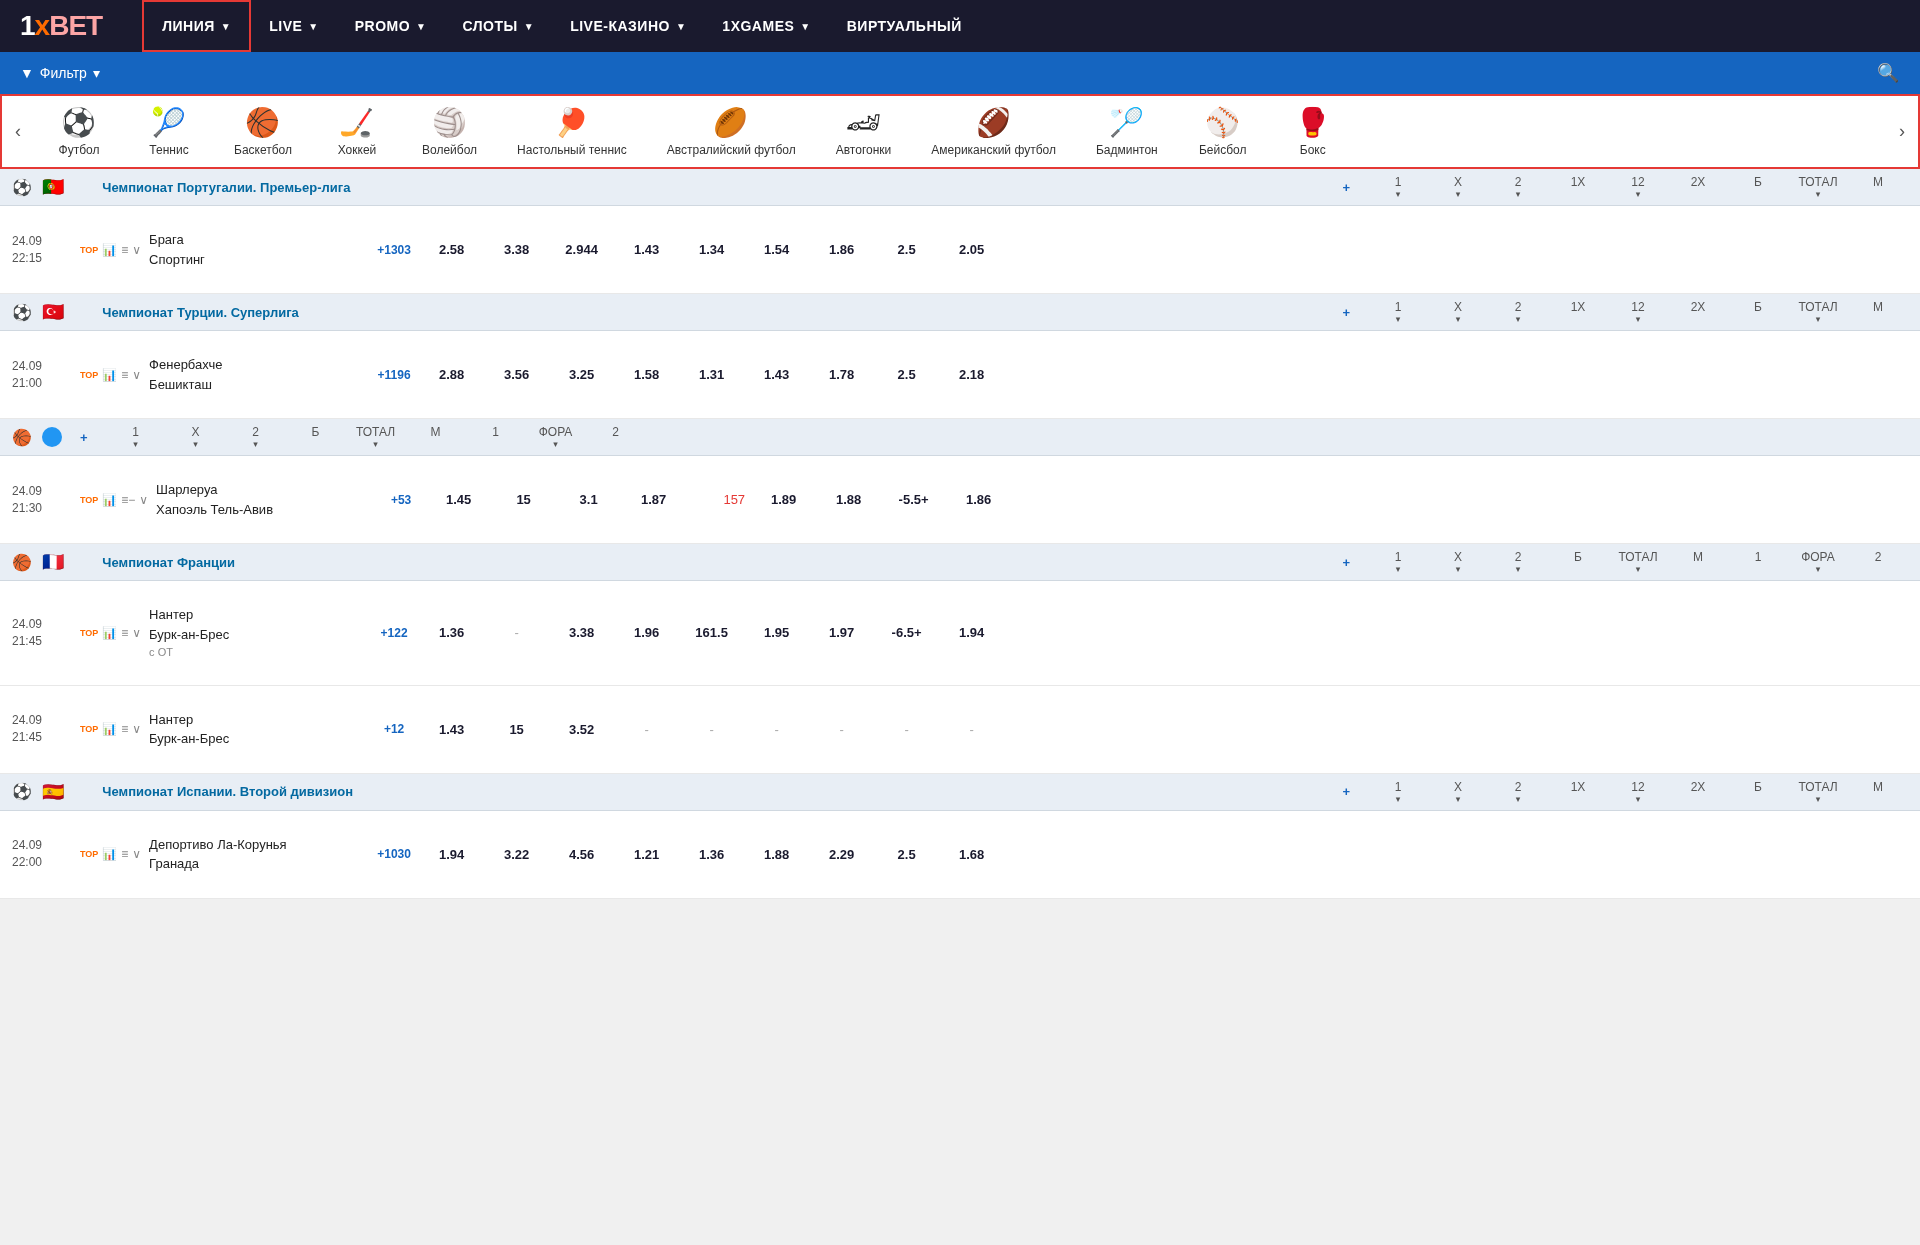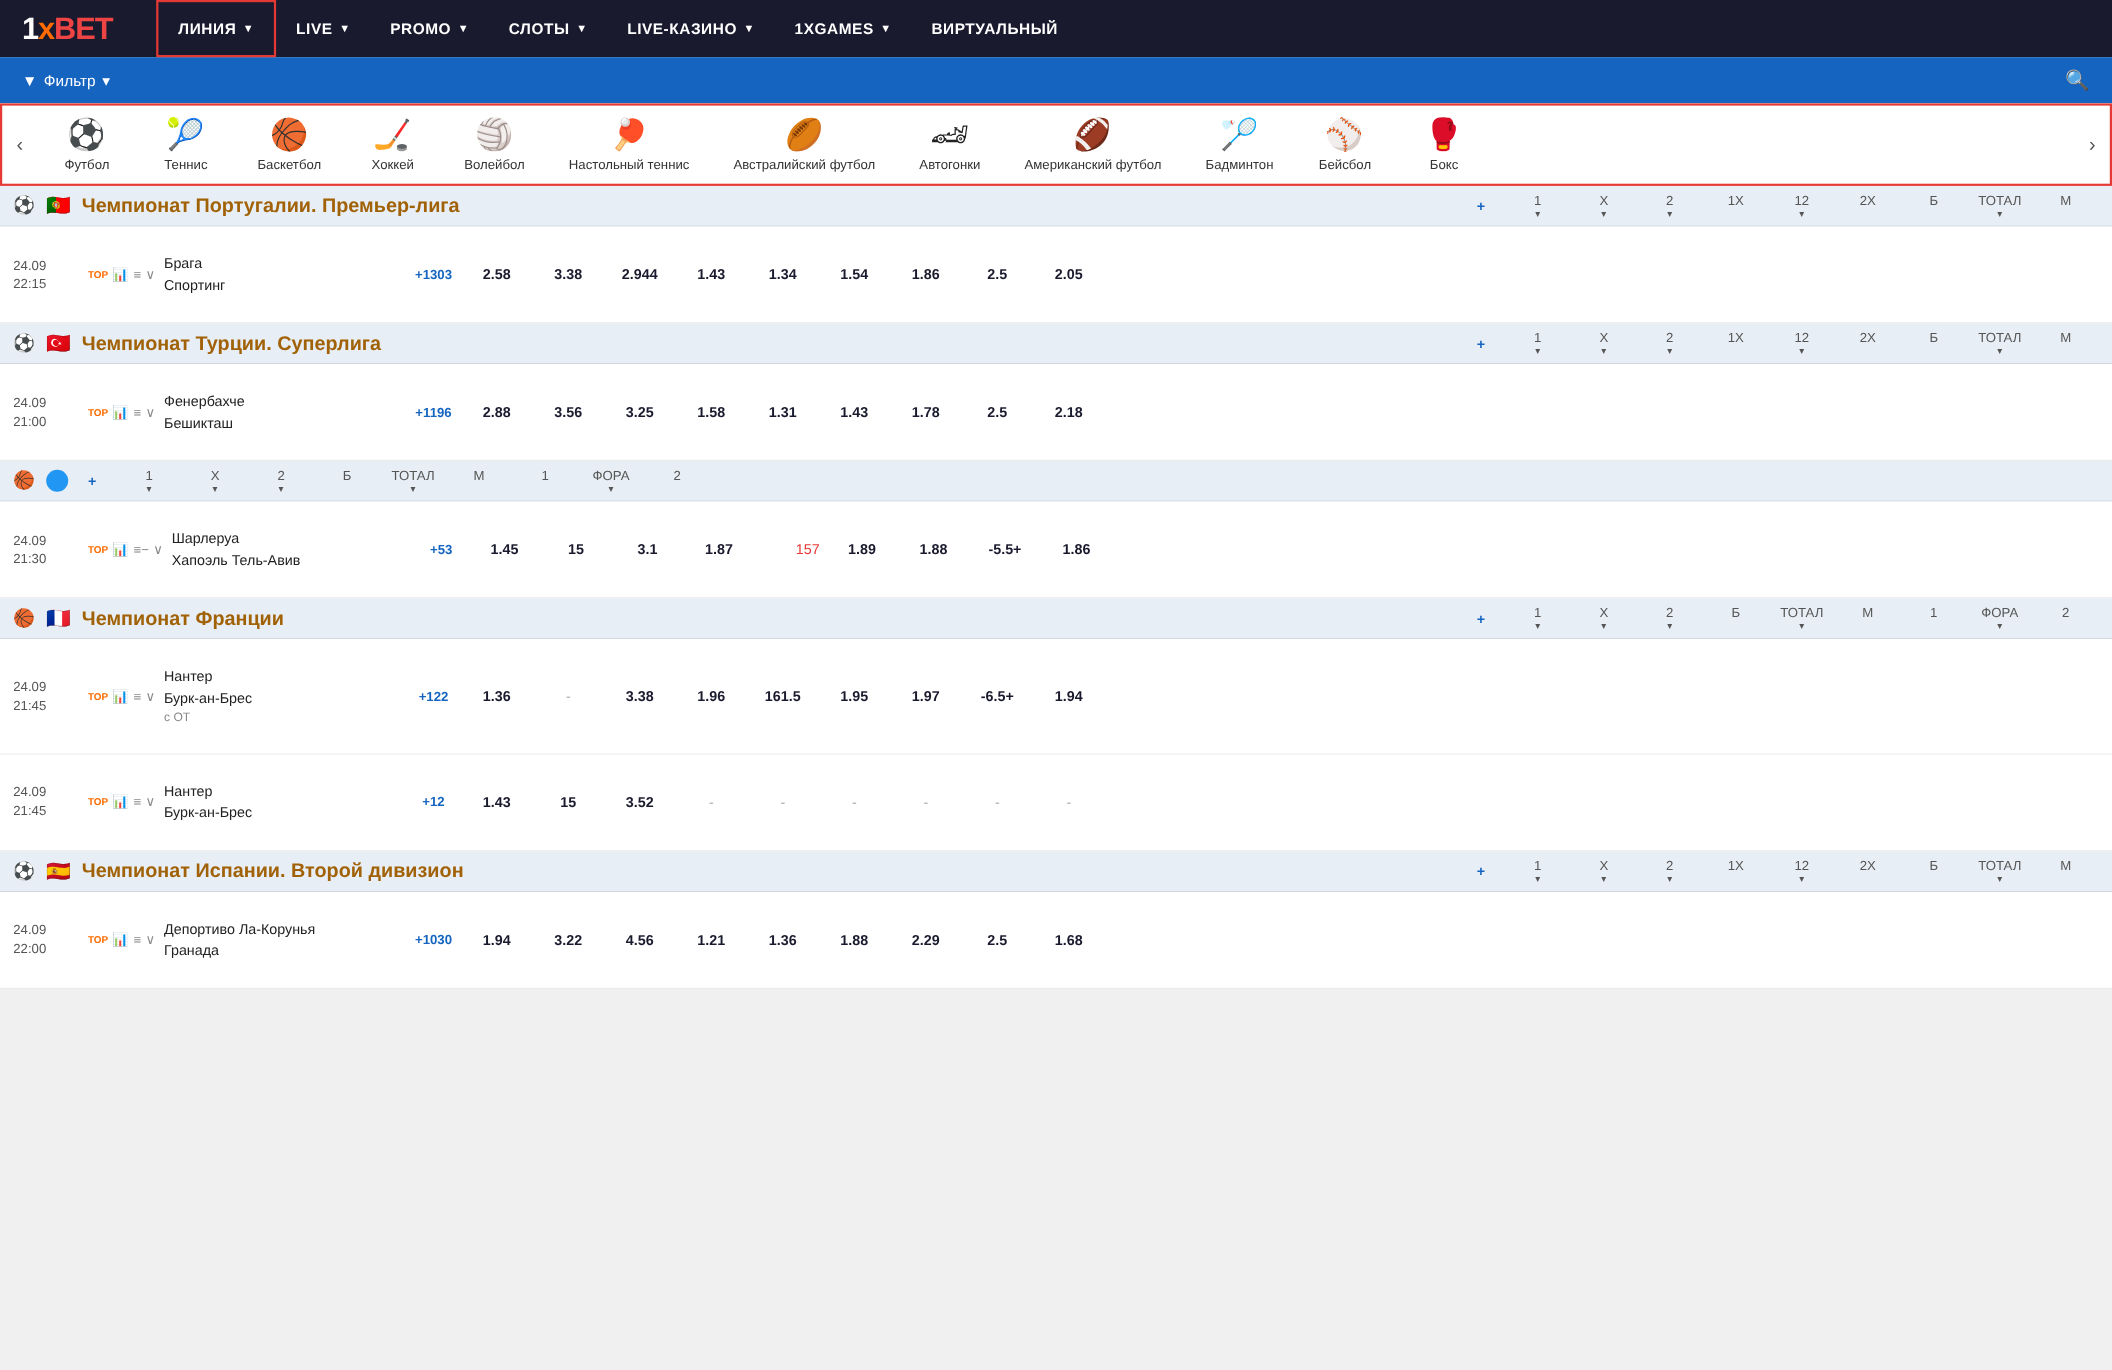--- a/index.html
+++ b/index.html
@@ -112,23 +112,24 @@
       display: flex;
       align-items: center;
       padding: 6px 12px;
       border-bottom: 1px solid #d0d8e0;
       gap: 10px;
     }
     .league-icon { font-size: 16px; }
     .league-flag { font-size: 18px; }
     .league-name {
       flex: 1;
-      font-size: 18px;
+      font-size: 13px;
       font-weight: 700;
-      color: #a16207;
+      color: #0369a1;
+      margin-left: 28px;
     }
     .league-plus {
       color: #1565c0;
       font-weight: 700;
       margin: 0 8px;
       cursor: pointer;
     }
     .col-headers {
       display: flex;
       gap: 0;
@@ -194,21 +195,21 @@
       cursor: pointer;
       border-radius: 3px;
     }
     .odds-cell.dash { color: #aaa; font-weight: 400; }
   </style>
 </head>
 <body>
 
 <div class="header">
   <div class="logo">
-    <span style="color:#fff">1</span><span style="color:#ff6b00">x</span><span style="color:#ef4444">BET</span>
+    <span style="color:#fff">1</span><span style="color:#ff6b00">x</span><span style="color:#fca5a5">BET</span>
   </div>
   <div class="nav-item active" style="border:2px solid #e53935;">
     <span>ЛИНИЯ</span>
     <span class="chevron">▼</span>
   </div>
   <div class="nav-item">
     <span>LIVE</span>
     <span class="chevron">▼</span>
   </div>
   <div class="nav-item">

